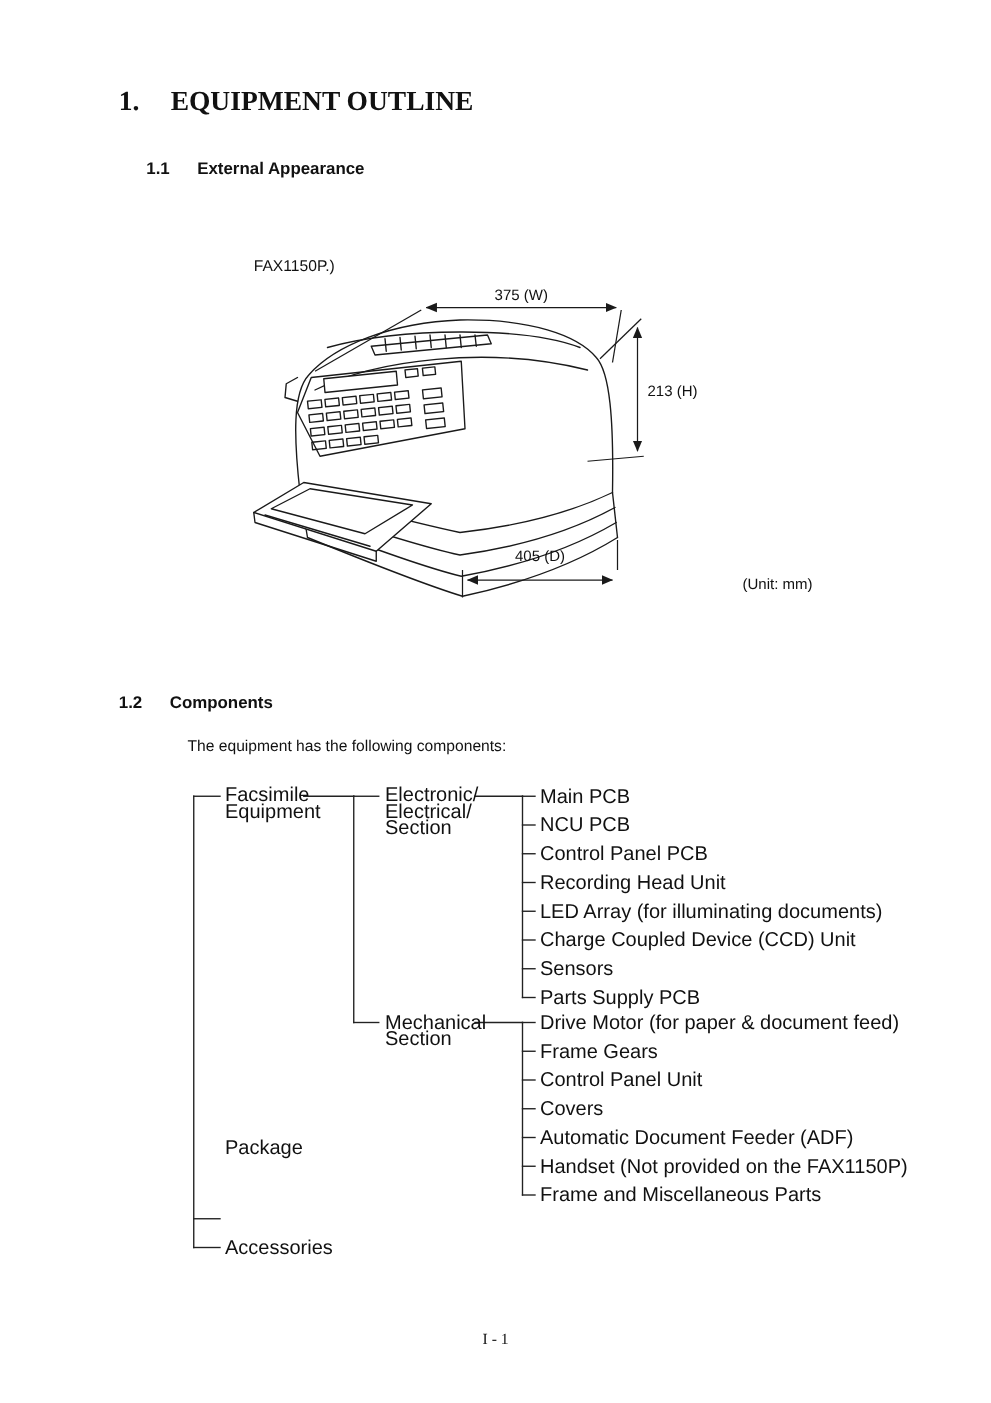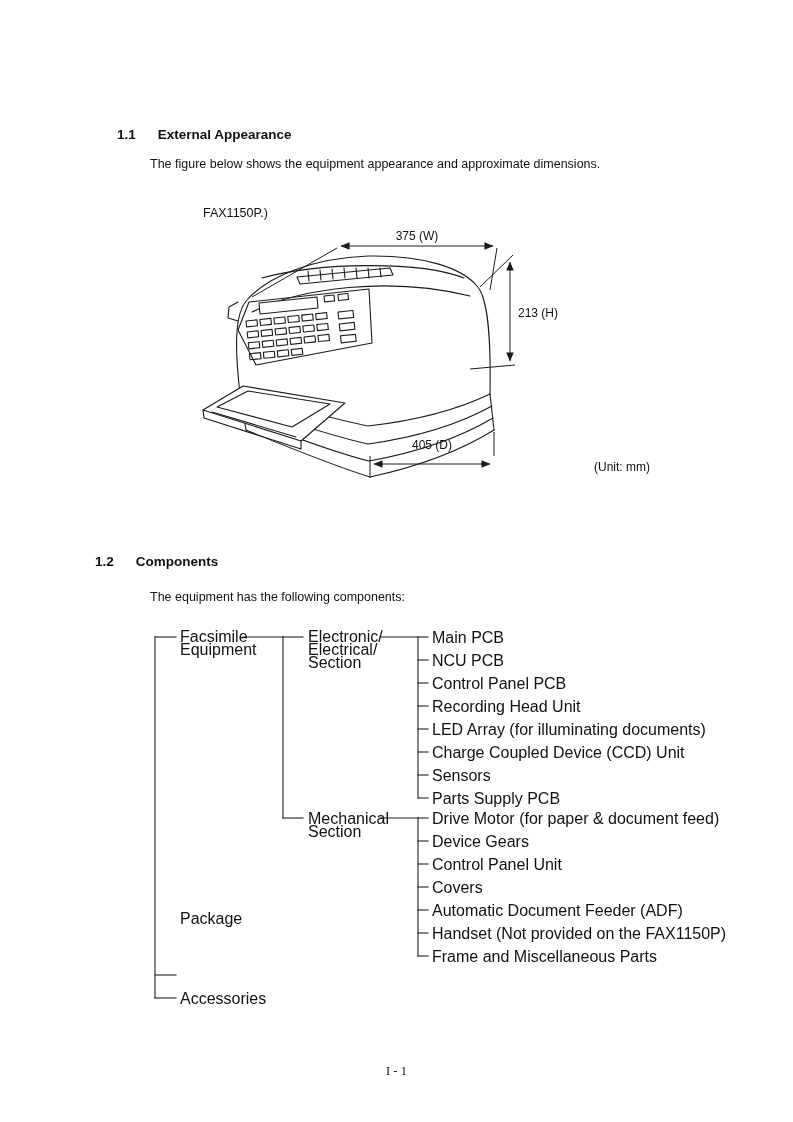--- a/index.html
+++ b/index.html
@@ -18,26 +18,28 @@
   .tree-text { font-size:16px; line-height:13px; white-space:nowrap; }
   .footer-text { font-family:"Liberation Serif", serif; font-size:12.5px; }
   svg.overlay { position:absolute; left:0; top:0; width:793px; height:1122px; pointer-events:none; }
   svg text { font-family:"Liberation Sans", sans-serif; font-size:12px; fill:#111; }
 </style>
 </head>
 <body>
 
 <div class="page">
 
+  <div class="abs doc-title" style="left:95px;top:68px;">
+    <span>1.</span><span class="spacer-lg"></span><span>EQUIPMENT OUTLINE</span>
+  </div>
 
   <div class="abs h2" style="left:95px;top:127px;margin-left:22px;">
     <span>1.1</span><span class="spacer-md"></span><span>External Appearance</span>
   </div>
 
-  <div class="abs body-text" style="left:150px;top:156px;">The figure below shows the equipment appearance and approximate dimensions.</div>
 
   <div class="abs body-text" style="left:203px;top:195px;margin-top:10px;">FAX1150P.)</div>
 
   <svg class="overlay" viewBox="0 0 793 1122">
     <defs>
       <marker id="ah" viewBox="0 0 10 10" refX="9.5" refY="5" markerWidth="9" markerHeight="9" orient="auto-start-reverse">
         <path d="M0,0.8 L10,5 L0,9.2 Z" fill="#1a1a1a"></path>
       </marker>
     </defs>
 
@@ -182,21 +184,21 @@
   <div class="abs tree-text" style="left:432px;top:700px;">Recording Head Unit</div>
   <div class="abs tree-text" style="left:432px;top:723px;">LED Array (for illuminating documents)</div>
   <div class="abs tree-text" style="left:432px;top:746px;">Charge Coupled Device (CCD) Unit</div>
   <div class="abs tree-text" style="left:432px;top:769px;">Sensors</div>
   <div class="abs tree-text" style="left:432px;top:792px;">Parts Supply PCB</div>
 
   <div class="abs tree-text" style="left:308px;top:812px;">Mechanical</div>
   <div class="abs tree-text" style="left:308px;top:825px;">Section</div>
 
   <div class="abs tree-text" style="left:432px;top:812px;">Drive Motor (for paper &amp; document feed)</div>
-  <div class="abs tree-text" style="left:432px;top:835px;">Device Gears</div>
+  <div class="abs tree-text" style="left:432px;top:835px;">Frame Gears</div>
   <div class="abs tree-text" style="left:432px;top:858px;">Control Panel Unit</div>
   <div class="abs tree-text" style="left:432px;top:881px;">Covers</div>
   <div class="abs tree-text" style="left:432px;top:904px;">Automatic Document Feeder (ADF)</div>
   <div class="abs tree-text" style="left:432px;top:927px;">Handset (Not provided on the FAX1150P)</div>
   <div class="abs tree-text" style="left:432px;top:950px;">Frame and Miscellaneous Parts</div>
 
   <div class="abs tree-text" style="left:180px;top:912px;">Package</div>
   <div class="abs tree-text" style="left:180px;top:992px;">Accessories</div>
 
   <div class="abs footer-text" style="left:0;right:0;top:1064px;text-align:center;">I - 1</div>

